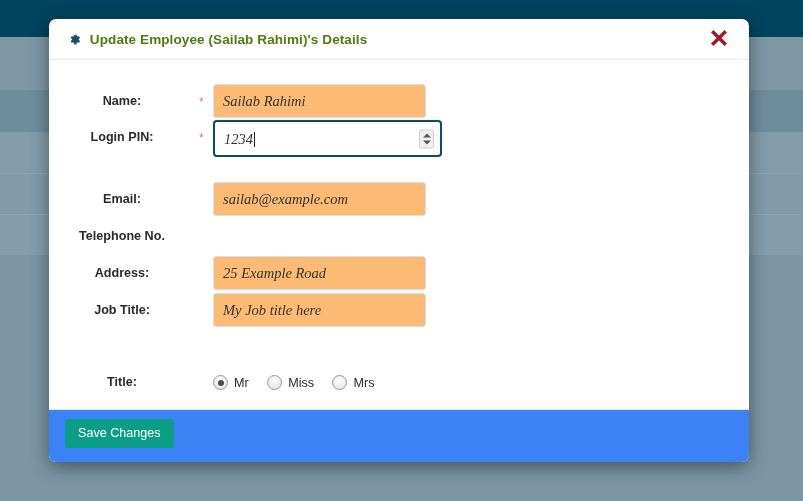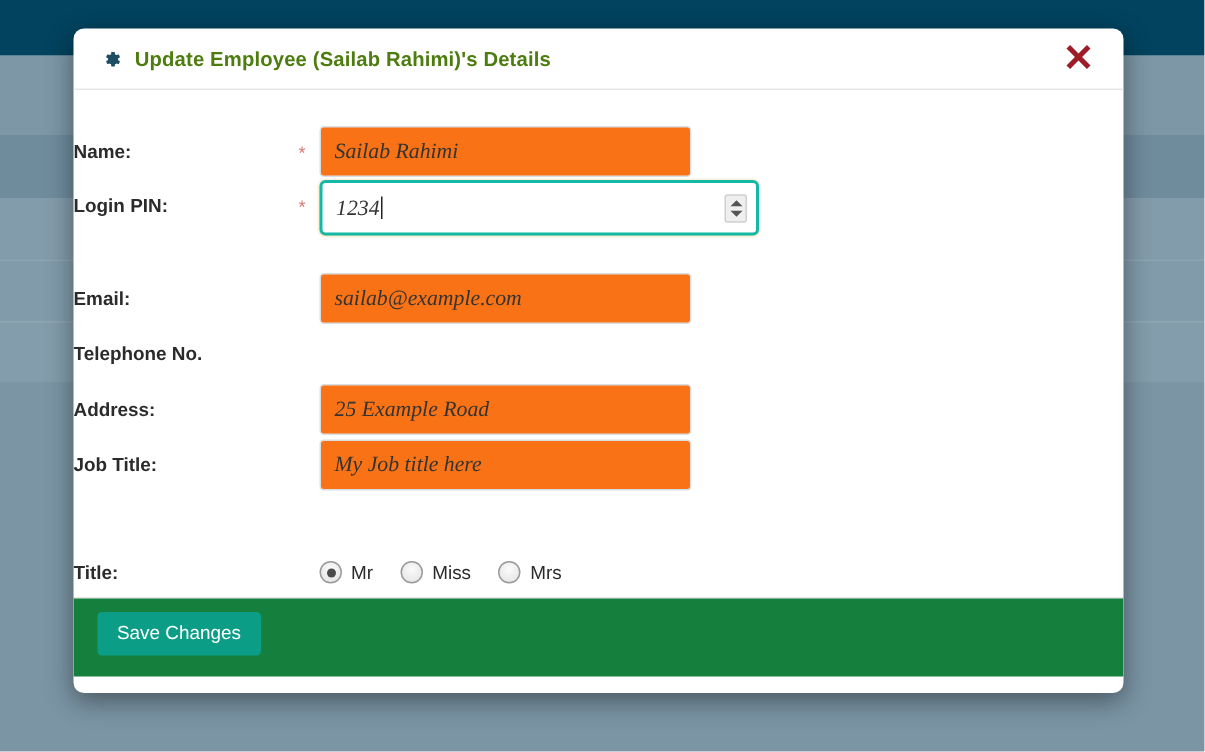--- a/index.html
+++ b/index.html
@@ -84,57 +84,57 @@
 
   .form-row {
     position: absolute;
     left: 0; width: 100%;
     height: 34px;
   }
   .form-label {
     position: absolute;
     left: 0; top: 0;
     width: 146px;
-    text-align: left;
+    text-align: center;
     font-size: 12.6px;
     font-weight: bold;
     color: #2b2b2b;
     line-height: 34px;
     white-space: nowrap;
   }
   .req-star {
     position: absolute;
     left: 150px; top: 0;
     font-size: 12px;
     color: #d9796e;
     line-height: 36px;
   }
   .field {
     position: absolute;
     left: 164px;
     top: 0;
-    width: 248px;
+    width: 213px;
     height: 34px;
-    background: #f97316;
+    background: #fdba74;
     border: 1px solid #d9dee3;
     border-radius: 3px;
     padding: 0 9px;
     font-family: "Liberation Serif", serif;
     font-style: italic;
     font-size: 14.5px;
     color: #333333;
     line-height: 32px;
     white-space: nowrap;
     overflow: hidden;
   }
   .field.focused {
-    width: 293px;
+    width: 229px;
     height: 37px;
     line-height: 35px;
-    border: 2px solid #14b8a6;
+    border: 2px solid #0c4a6e;
     border-radius: 4px;
     background: #ffffff;
     box-shadow: 0 0 2px rgba(224,184,77,0.6);
   }
   .caret {
     display: inline-block;
     width: 1px; height: 15px;
     background: #222;
     vertical-align: -3px;
     margin-left: 1px;
@@ -193,24 +193,24 @@
   }
   .radio-label {
     font-size: 12.6px;
     color: #2b2b2b;
     font-weight: normal;
   }
 
   
   .modal-footer {
     position: absolute;
-    left: 0; bottom: 11px;
+    left: 0; bottom: 0;
     width: 100%; height: 53px;
     border-top: 1px solid #e7e7e7;
-    background: #15803d;
+    background: #3b82f6;
   }
   .btn-save {
     position: absolute;
     left: 16px; top: 9px;
     background: #0c9d87;
     color: #ffffff;
     border: none;
     border-radius: 3px;
     padding: 0 13px;
     height: 29px;

